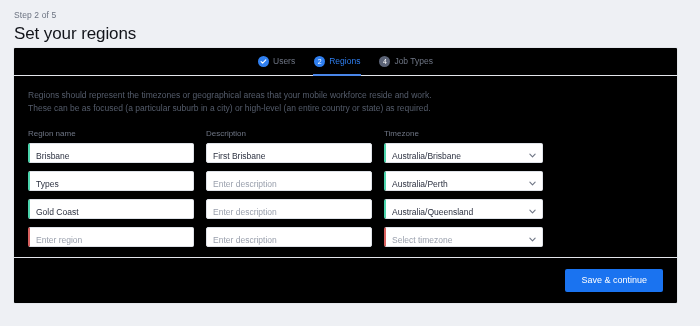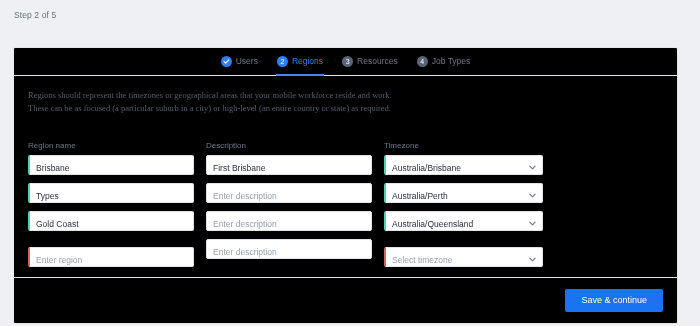--- a/index.html
+++ b/index.html
@@ -106,22 +106,21 @@
   }
 
   
   .card-body {
     padding: 13px 14px 0 14px;
   }
   .intro {
     font-size: 8.5px;
     color: #555d6c;
     line-height: 12.5px;
-    margin-bottom: 26px;
-    font-family: Liberation Serif, serif;
+    margin-bottom: 14px;
   }
   .intro div { white-space: nowrap; }
 
   
   .col-headers,
   .form-row {
     display: grid;
     grid-template-columns: 166px 12px 166px 12px 159px;
   }
   .col-head {
@@ -139,21 +138,21 @@
     box-sizing: border-box;
     background: #ffffff;
     border: 1px solid #dfe2e8;
     border-radius: 2px;
     display: flex;
     align-items: flex-end;
     padding: 0 6px;
     cursor: text;
   }
   .field.state-ok    { border-left: 2px solid #4cd4ac; }
-  .field.state-error { border-left: 2px solid #d9615f; margin-top: 8px; }
+  .field.state-error { border-left: 2px solid #d9615f; }
 
   .field-text {
     font-size: 8.5px;
     color: #2c3140;
     line-height: 11px;
     white-space: nowrap;
     overflow: hidden;
   }
   .field-text.is-placeholder { color: #9aa0ad; }
 
@@ -192,44 +191,41 @@
     white-space: nowrap;
   }
 </style>
 </head>
 <body>
 
 <div class="page">
 
   <div class="page-head">
     <div class="step-counter">Step 2 of 5</div>
+    <div class="page-title">Set your regions</div>
   </div>
 
   <div class="card">
 
     <div class="stepper-bar">
       <div class="stepper">
           <div class="step">
             <span class="step-circle done">
               <svg width="7" height="7" viewBox="0 0 10 10">
                 <path d="M1.6 5.2 L3.8 7.3 L8.3 2.6" fill="none" stroke="#ffffff" stroke-width="1.7" stroke-linecap="round" stroke-linejoin="round"></path>
               </svg>
             </span>
             <span class="step-label">Users</span>
           </div>
           <div class="step is-active">
             <span class="step-circle active">2</span>
             <span class="step-label">Regions</span>
             <span class="step-underline"></span>
           </div>
           <div class="step">
-            <span class="step-circle todo">3</span>
-            <span class="step-label">Resources</span>
-          </div>
-          <div class="step">
             <span class="step-circle todo">4</span>
             <span class="step-label">Job Types</span>
           </div>
         </div>
     </div>
 
     <div class="card-body">
 
       <div class="intro">
         <div>Regions should represent the timezones or geographical areas that your mobile workforce reside and work.</div>

